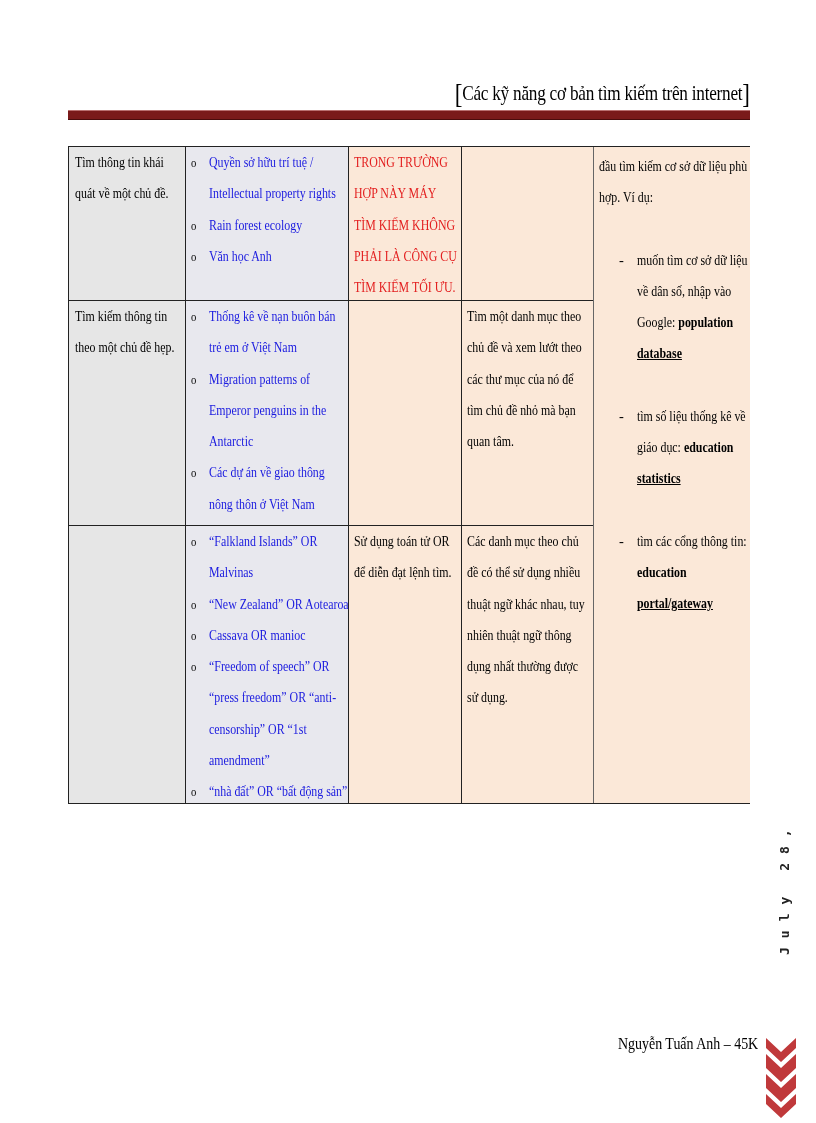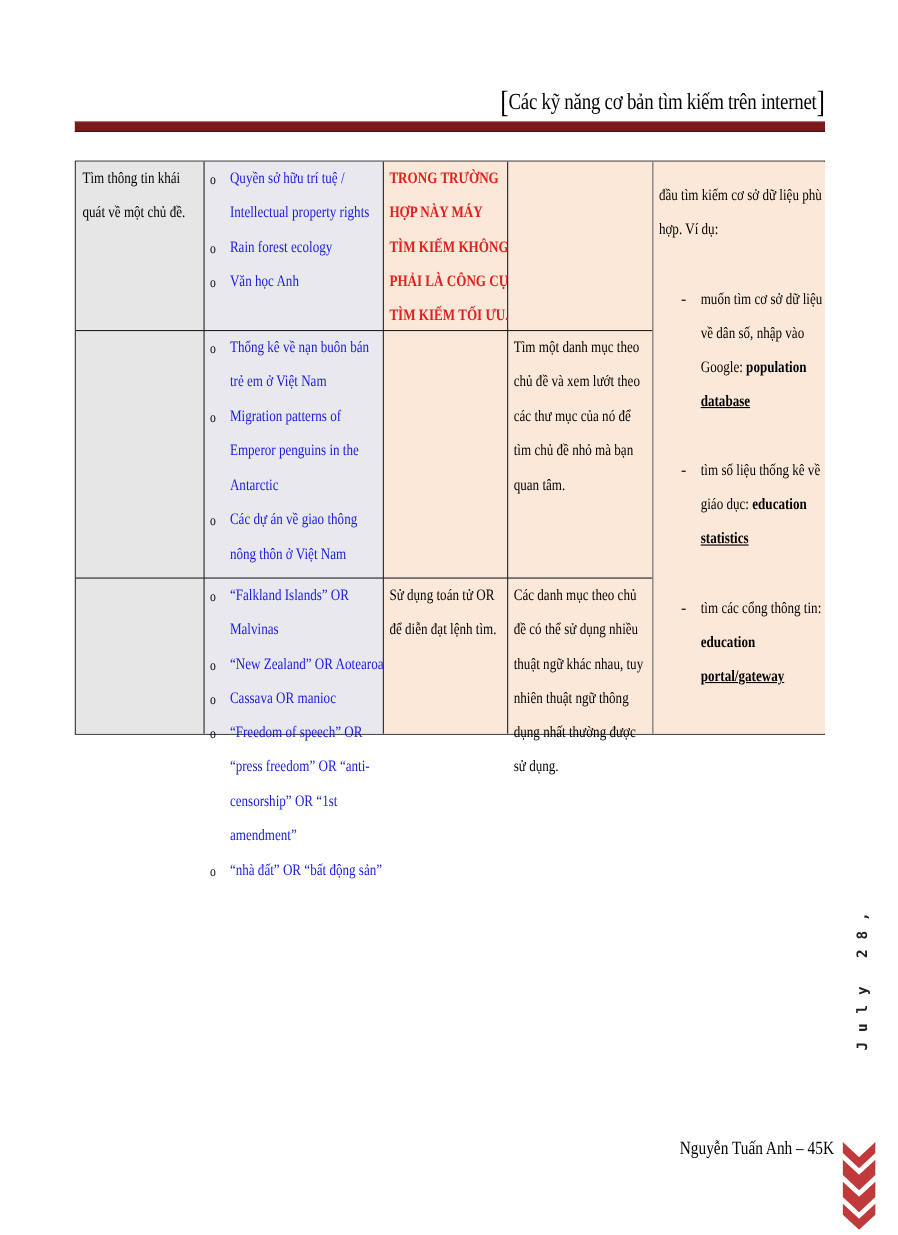--- a/index.html
+++ b/index.html
@@ -3,34 +3,34 @@
 <meta charset="utf-8">
 <style>
   html, body { margin:0; padding:0; background:#ffffff; }
   body { width:816px; height:1123px; position:relative; overflow:hidden;
          font-family:"Liberation Serif", serif; color:#000; }
   .header-title { position:absolute; right:66px; top:78px; font-size:21px; letter-spacing:-0.3px;
                   font-family:"Liberation Serif", serif; transform:scaleX(0.82); transform-origin:right center; }
   .header-title .br { font-size:28px; font-weight:300; vertical-align:-3px; }
   .rule { position:absolute; left:68px; top:110px; width:682px; height:8px;
           background:#7a1a1a; border-top:1px solid #b97070; border-bottom:1px solid #4a0c0c; }
-  .table { position:absolute; left:68px; top:146px; width:682px; height:522px;
+  .table { position:absolute; left:68px; top:146px; width:682px; height:658px;
            border:1px solid #222; box-sizing:border-box; }
   .col { position:absolute; top:0; bottom:0; box-sizing:border-box; }
   .c1 { left:0; width:116px; background:#e6e6e6; }
   .c2 { left:116px; width:163px; background:#e8e8ee; border-left:1px solid #222; }
   .c3 { left:279px; width:113px; background:#fbe8d8; border-left:1px solid #222; }
   .c4 { left:392px; width:132px; background:#fbe8d8; border-left:1px solid #222; }
   .c5 { left:524px; width:157px; background:#fbe8d8; border-left:1px solid #666; }
   .hline { position:absolute; height:1px; background:#222; }
   .cell { position:absolute; font-size:14.5px; line-height:31.3px; box-sizing:border-box;
           transform-origin:left top; }
   .txt { display:inline-block; transform:scaleX(0.82); transform-origin:left top; white-space:nowrap; }
   .blue { color:#1a1adf; }
-  .red { color:#e32020;font-weight:bold; }
+  .red { color:#e32020; }
   .bullet-row { position:relative; padding-left:22px; }
   .bullet-row .mark { position:absolute; left:4px; top:0; color:#000; font-size:13px; }
   .bold { font-weight:bold; }
   .u { text-decoration:underline; }
   .dash-item { position:relative; padding-left:38px; }
   .dash-item .mark { position:absolute; left:20px; top:0; }
   .date-vert { position:absolute; left:766px; top:820px; width:38px; height:210px;
                writing-mode:vertical-rl; transform:rotate(180deg);
                font-family:"DejaVu Sans Mono", monospace; font-size:13px; font-weight:bold;
                letter-spacing:9px; color:#222; text-align:right; line-height:38px; }
@@ -66,20 +66,24 @@
     <div class="bullet-row"><span class="mark txt">o</span><div class="txt">Văn học Anh</div></div>
   </div>
   <div class="cell red" style="left:285px;top:0;">
     <div class="txt">TRONG TRƯỜNG</div><br>
     <div class="txt">HỢP NÀY MÁY</div><br>
     <div class="txt">TÌM KIẾM KHÔNG</div><br>
     <div class="txt">PHẢI LÀ CÔNG CỤ</div><br>
     <div class="txt">TÌM KIẾM TỐI ƯU.</div>
   </div>
 
+  <div class="cell" style="left:6px;top:154px;">
+    <div class="txt">Tìm kiếm thông tin</div><br>
+    <div class="txt">theo một chủ đề hẹp.</div>
+  </div>
   <div class="cell blue" style="left:118px;top:154px;">
     <div class="bullet-row"><span class="mark txt">o</span><div class="txt">Thống kê về nạn buôn bán</div><br><div class="txt">trẻ em ở Việt Nam</div></div>
     <div class="bullet-row"><span class="mark txt">o</span><div class="txt">Migration patterns of</div><br><div class="txt">Emperor penguins in the</div><br><div class="txt">Antarctic</div></div>
     <div class="bullet-row"><span class="mark txt">o</span><div class="txt">Các dự án về giao thông</div><br><div class="txt">nông thôn ở Việt Nam</div></div>
   </div>
   <div class="cell" style="left:398px;top:154px;">
     <div class="txt">Tìm một danh mục theo</div><br>
     <div class="txt">chủ đề và xem lướt theo</div><br>
     <div class="txt">các thư mục của nó để</div><br>
     <div class="txt">tìm chủ đề nhỏ mà bạn</div><br>
@@ -99,21 +103,21 @@
   </div>
   <div class="cell" style="left:398px;top:379px;">
     <div class="txt">Các danh mục theo chủ</div><br>
     <div class="txt">đề có thể sử dụng nhiều</div><br>
     <div class="txt">thuật ngữ khác nhau, tuy</div><br>
     <div class="txt">nhiên thuật ngữ thông</div><br>
     <div class="txt">dụng nhất thường được</div><br>
     <div class="txt">sử dụng.</div>
   </div>
 
-  <div class="cell" style="left:530px;top:16px;width:150px;">
+  <div class="cell" style="left:530px;top:4px;width:150px;">
     <div class="txt">đầu tìm kiếm cơ sở dữ liệu phù</div><br>
     <div class="txt">hợp. Ví dụ:</div><br>
     <div style="height:31px;"></div>
     <div class="dash-item">
       <span class="mark">-</span>
       <div class="txt">muốn tìm cơ sở dữ liệu</div><br>
       <div class="txt">về dân số, nhập vào</div><br>
       <div class="txt"><span>Google: </span><span class="bold">population</span></div><br>
       <div class="txt bold u">database</div>
     </div>

